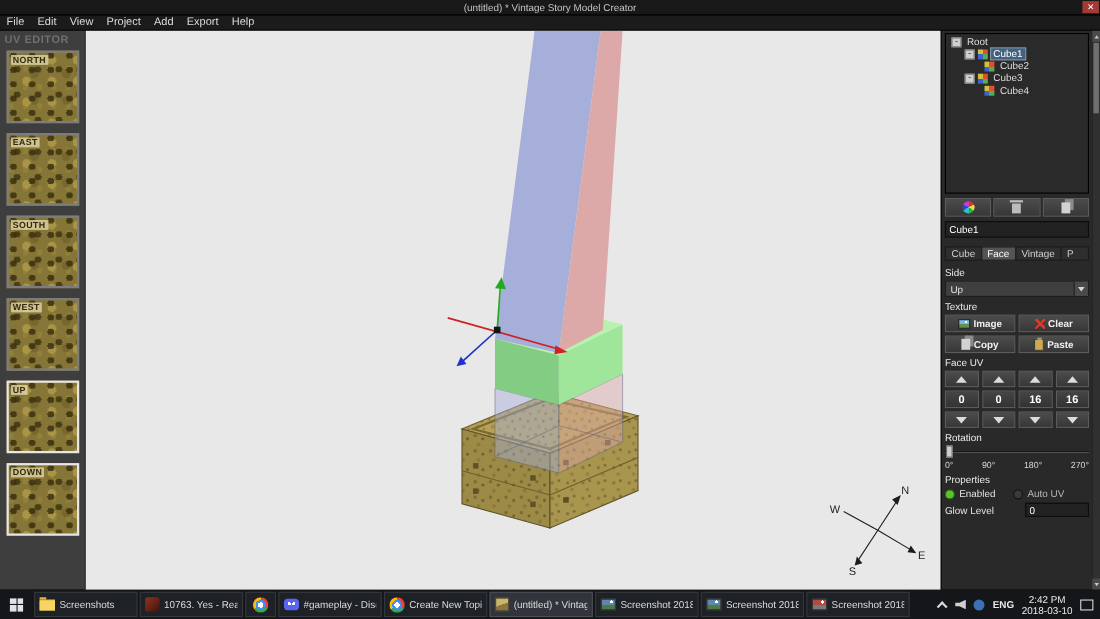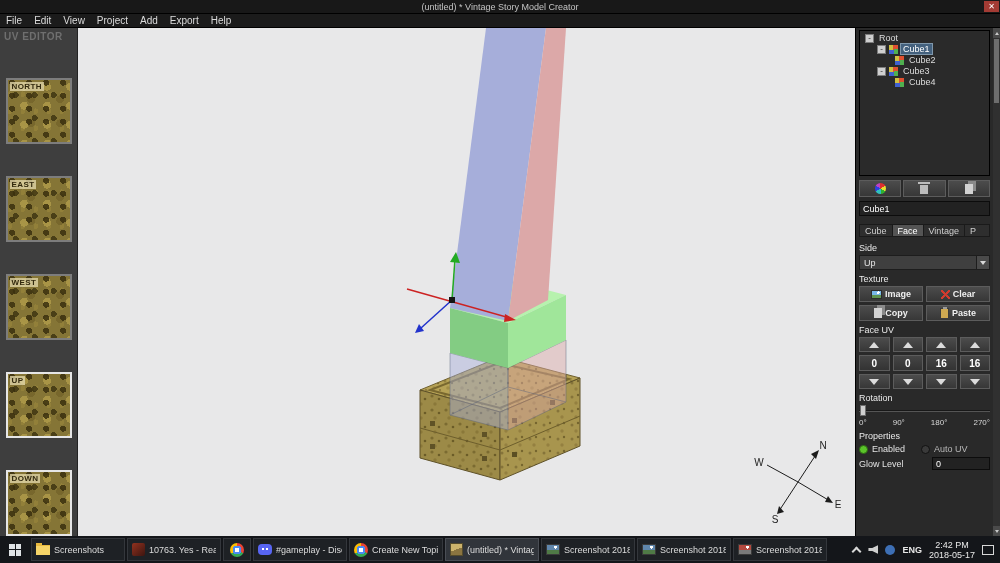--- a/index.html
+++ b/index.html
@@ -31,21 +31,21 @@
   .uv-thumb { width:66px; height:66px; margin:0 auto 9px auto; position:relative;
               border:2px solid #7d7d7d; }
   .uv-thumb.selected { border-color:#e6e6e6; }
   .tex { background-color:#857536;
          background-image:
            radial-gradient(circle at 25% 20%, rgba(58,48,14,.85) 0 3px, rgba(0,0,0,0) 3px),
            radial-gradient(circle at 70% 35%, rgba(172,152,72,.9) 0 4px, rgba(0,0,0,0) 4px),
            radial-gradient(circle at 40% 65%, rgba(48,40,10,.7) 0 3px, rgba(0,0,0,0) 3px),
            radial-gradient(circle at 80% 80%, rgba(118,102,44,.9) 0 4px, rgba(0,0,0,0) 4px),
            radial-gradient(circle at 10% 85%, rgba(148,130,58,.85) 0 3px, rgba(0,0,0,0) 3px);
-         background-size:17px 13px, 23px 19px, 19px 23px, 29px 24px, 13px 17px;margin-top:32px; }
+         background-size:17px 13px, 23px 19px, 19px 23px, 29px 24px, 13px 17px; }
   .uv-label { position:absolute; top:2px; left:2px; font-size:8px; font-weight:bold;
               color:#32290e; background:rgba(222,212,168,.8); padding:0 2px;
               letter-spacing:.4px; }
 
   
   .viewport { width:777px; background:#e8e8e9; position:relative; flex:0 0 777px; }
 
   
   .right-panel { width:138px; background:#292929; border-left:1px solid #000;
                  padding:2px 3px; font-size:9px; color:#e6e6e6; flex:0 0 138px; }
@@ -216,20 +216,23 @@
 
     <div class="uv-panel">
       <div class="uv-title">UV EDITOR</div>
       <div class="uv-thumb tex">
         <span class="uv-label">NORTH</span>
       </div>
       <div class="uv-thumb tex">
         <span class="uv-label">EAST</span>
       </div>
       <div class="uv-thumb tex">
+        <span class="uv-label">SOUTH</span>
+      </div>
+      <div class="uv-thumb tex">
         <span class="uv-label">WEST</span>
       </div>
       <div class="uv-thumb tex selected">
         <span class="uv-label">UP</span>
       </div>
       <div class="uv-thumb tex selected">
         <span class="uv-label">DOWN</span>
       </div>
     </div>
 
@@ -509,19 +512,19 @@
       <span class="icon-image red"></span>
       <span class="tb-label">Screenshot 2018-...</span>
     </div>
     <div class="tb-tray">
       <span class="chev"></span>
       <span class="tray-ico vol"></span>
       <span class="tray-ico net"></span>
       <span class="tb-lang">ENG</span>
       <div class="tb-clock">
         <div>2:42 PM</div>
-        <div>2018-05-17</div>
+        <div>2018-03-10</div>
       </div>
       <span class="notif"></span>
     </div>
   </div>
 
 </div>
 
 </body></html>

